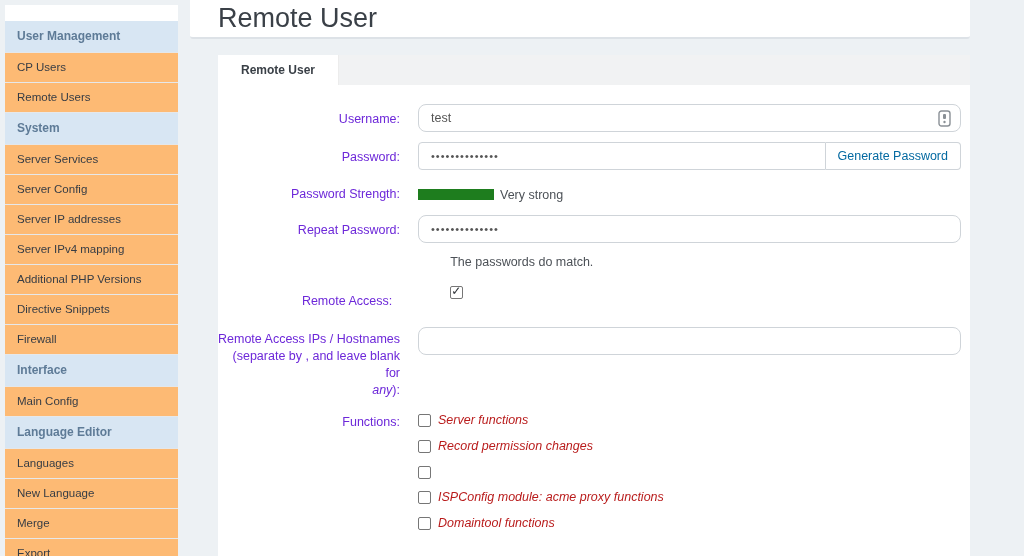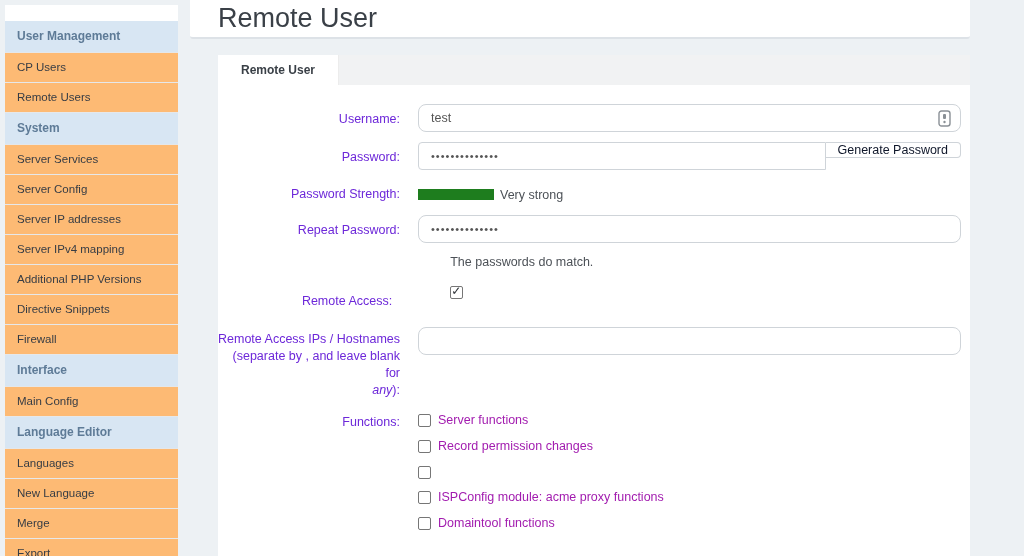--- a/index.html
+++ b/index.html
@@ -31,23 +31,23 @@
   .label-col { width:182px; text-align:right; padding-top:7px; color:#6d28d9; line-height:17px; }
   .ctrl-col { margin-left:18px; width:543px; }
   .txt-input { width:100%; height:28px; border:1px solid #cfd4d9; border-radius:8px;
     padding:0 12px; font-family:"Liberation Sans", sans-serif; font-size:12.5px;
     color:#555; outline:none; background:#fff; }
   .pw-input { letter-spacing:1px; font-size:11px; }
   .input-wrap { position:relative; }
   .field-icon { position:absolute; right:10px; top:6px; }
   .input-group { display:flex; }
   .input-group .txt-input { flex:1; border-radius:4px 0 0 4px; }
-  .btn-append { height:16px; padding:0 12px; background:#fff; border:1px solid #cfd4d9;
+  .btn-append { height:28px; padding:0 12px; background:#fff; border:1px solid #cfd4d9;
     border-left:none; border-radius:0 4px 4px 0; font-family:"Liberation Sans", sans-serif;
-    font-size:12.5px; color:#0f172a; cursor:pointer; white-space:nowrap; }
+    font-size:12.5px; color:#0369a1; cursor:pointer; white-space:nowrap; }
 
   .strength-row { margin-top:16px; margin-bottom:12px; }
   .strength-row .label-col { padding-top:0; }
   .strength-wrap { display:flex; align-items:center; }
   .strength-bar { width:76px; height:11px; background:#e9ecef; overflow:hidden; }
   .strength-fill { height:100%; width:100%; }
   .strength-text { margin-left:6px; color:#4c5157; }
 
   .help-row { margin-bottom:17px;gap:40px; }
   .help-text { padding-top:2px; color:#4c5157; }
@@ -55,21 +55,21 @@
   .cb { display:inline-block; width:13px; height:13px; border:1px solid #767676;
     border-radius:2px; background:#fff; position:relative; vertical-align:-2px;
     cursor:pointer; flex:none; }
   .cb .check { position:absolute; left:0px; top:-3px; font-size:12px; color:#2f3338;
     line-height:14px; }
 
   .ips-row { margin-bottom:14px; }
   .ips-row .label-col { padding-top:4px; }
   .fn-row-outer { margin-bottom:0; }
   .fn-item { display:flex; align-items:flex-start; margin-bottom:11px; cursor:pointer; }
-  .fn-label { margin-left:7px; line-height:15px; color:#a21caf; }
+  .fn-label { margin-left:7px; line-height:15px; color:#b91c1c;font-style:italic; }
   .fn-item .cb { margin-top:1px; }
   .functions-label { padding-top:1px; }
   .em { font-style:italic; }
 </style>
 </head>
 <body>
 
 <nav id="sidebar">
     <div class="sb-header">User Management</div>
     <div class="sb-item">CP Users</div>

